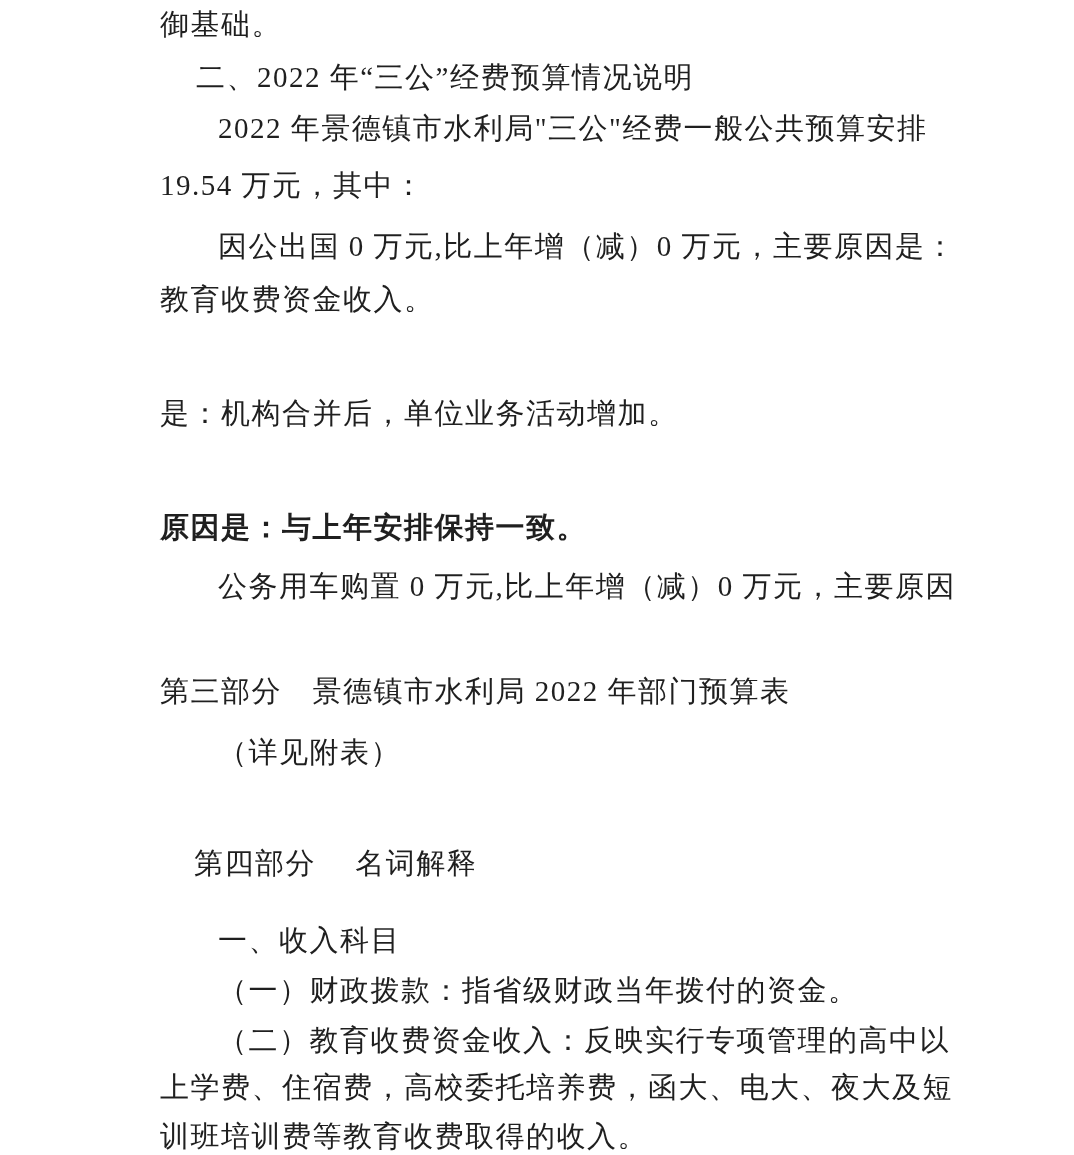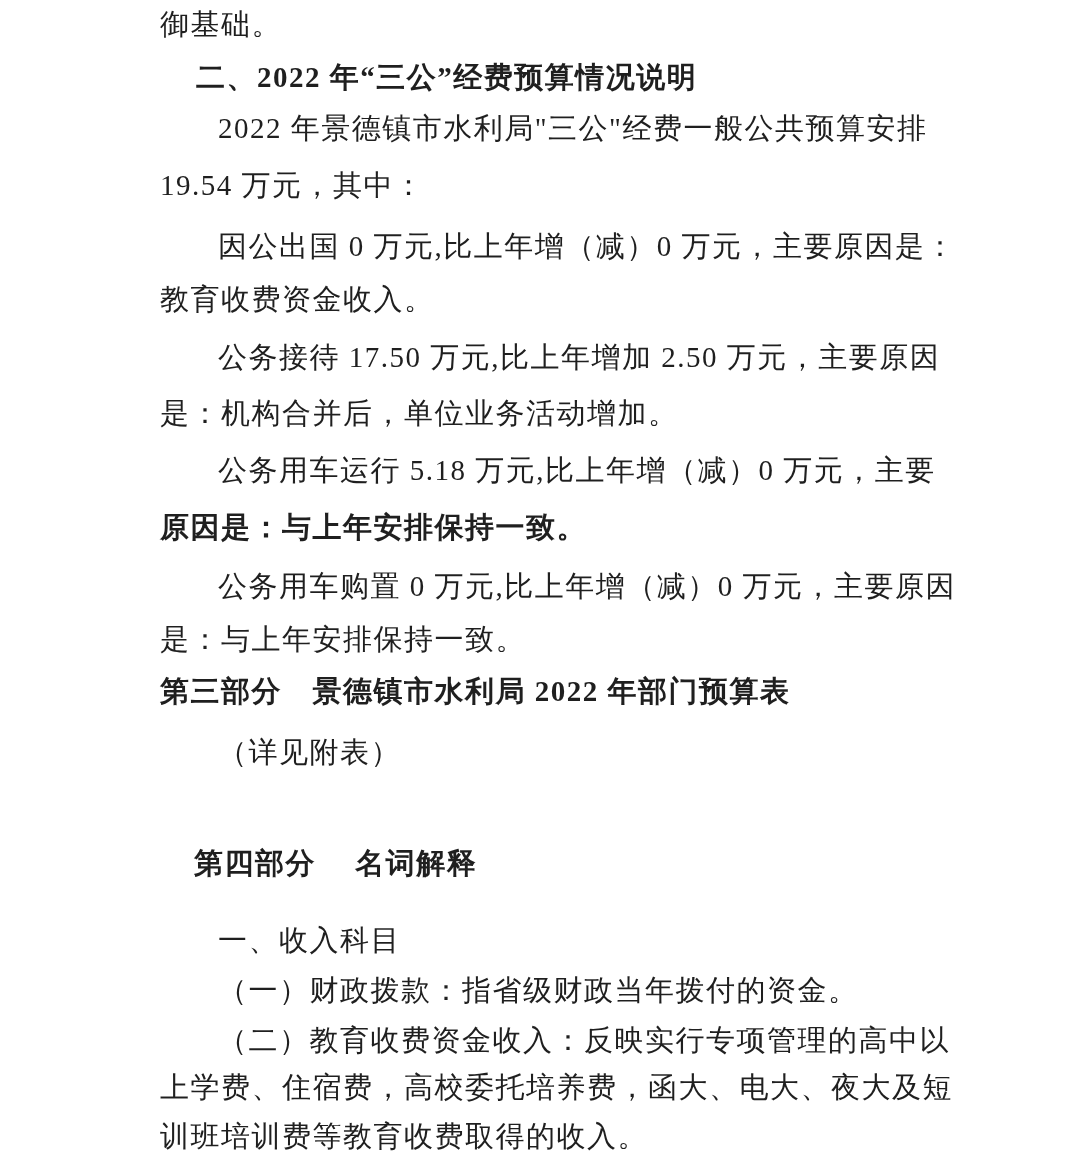--- a/index.html
+++ b/index.html
@@ -22,21 +22,21 @@
     right: 148px;
     height: 38px;
     line-height: 38px;
     font-size: 29px;
     letter-spacing: 1.5px;
     white-space: nowrap;
     color: #1f1f1f;
   }
   .indent-2 { padding-left: 58px; }
   .indent-h { padding-left: 36px; }
-  .bold { font-weight: bold; }
+  .bold { font-weight: normal; }
   .centered { text-align: left; }
   .shift-right { transform: translateX(34px); }
   
   .l1  { top: 5px; }
   .l2  { top: 58px; }
   .l3  { top: 109px; }
   .l4  { top: 166px; }
   .l5  { top: 227px; }
   .l6  { top: 280px; }
   .l7  { top: 338px; }
@@ -62,28 +62,25 @@
   <div class="line l1">御基础。</div>
 
   <div class="line l2 bold indent-h">二、2022 年“三公”经费预算情况说明</div>
 
   <div class="line l3 indent-2">2022 年景德镇市水利局"三公"经费一般公共预算安排</div>
   <div class="line l4">19.54 万元，其中：</div>
 
   <div class="line l5 indent-2">因公出国 0 万元,比上年增（减）0 万元，主要原因是：</div>
   <div class="line l6">教育收费资金收入。</div>
 
-  <div class="line l7 indent-2">公务接待 17.50 万元,比上年增加 2.50 万元，主要原因</div>
   <div class="line l8">是：机构合并后，单位业务活动增加。</div>
 
-  <div class="line l9 indent-2">公务用车运行 5.18 万元,比上年增（减）0 万元，主要</div>
   <div class="line l10">原因是：与上年安排保持一致。</div>
 
   <div class="line l11 indent-2">公务用车购置 0 万元,比上年增（减）0 万元，主要原因</div>
-  <div class="line l12">是：与上年安排保持一致。</div>
 
   <div class="line l13 bold centered">第三部分　景德镇市水利局 2022 年部门预算表</div>
   <div class="line l14 indent-2">（详见附表）</div>
 
   <div class="line l16 indent-2">一、收入科目</div>
 
   <div class="line l15 bold centered shift-right">第四部分　 名词解释</div>
 
   <div class="line l17 indent-2">（一）财政拨款：指省级财政当年拨付的资金。</div>
 

